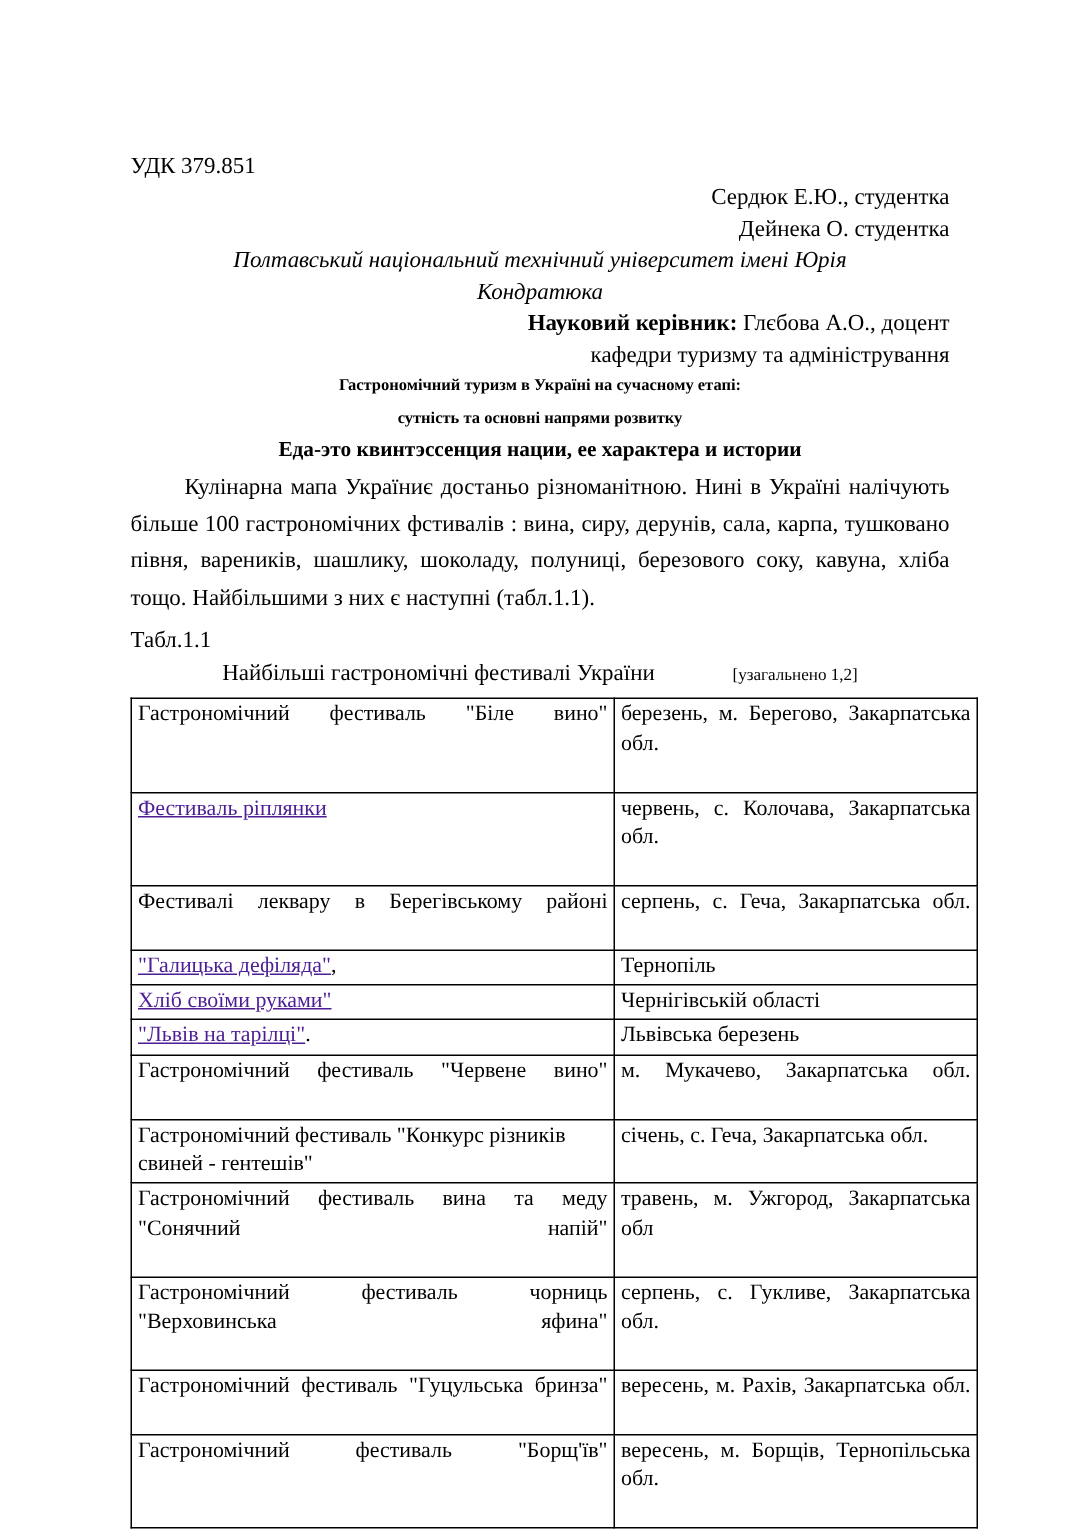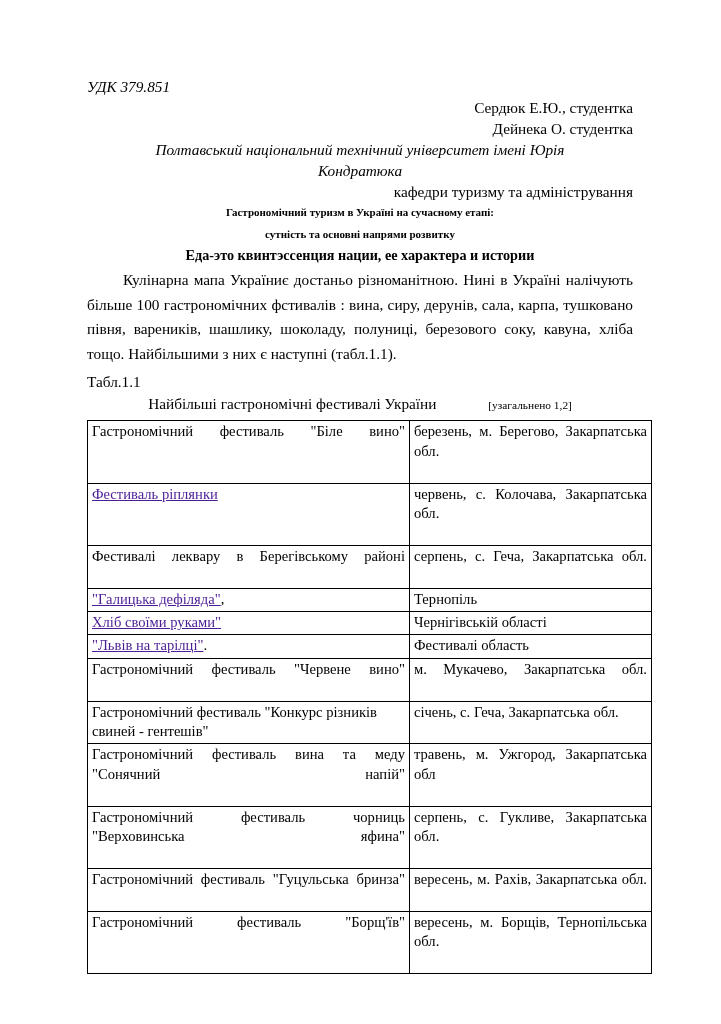--- a/index.html
+++ b/index.html
@@ -21,23 +21,22 @@
     top: 0;
     width: 546px;
     height: 1024px;
   }
   .doc-line {
     font-size: 15.3px;
     line-height: 21px;
     white-space: pre-wrap;
   }
   .udk {
-    margin-top: 76px;
+    margin-top: 100px;
     text-align: left;
-    font-style: italic;
   }
   .right-line {
     text-align: right;
   }
   .affiliation {
     text-align: center;
     font-style: italic;
   }
   .bold {
     font-weight: bold;
@@ -110,20 +109,21 @@
 <div class="page">
 
   <div class="doc-line udk">УДК 379.851</div>
 
   <div class="doc-line right-line">Сердюк Е.Ю., студентка</div>
   <div class="doc-line right-line">Дейнека О. студентка</div>
 
   <div class="doc-line affiliation">Полтавський національний технічний університет імені Юрія</div>
   <div class="doc-line affiliation">Кондратюка</div>
 
+  <div class="doc-line supervisor"><span class="bold">Науковий керівник:</span><span> Глєбова А.О., доцент</span></div>
   <div class="doc-line right-line">кафедри туризму та адміністрування</div>
 
   <div class="title-line">Гастрономічний туризм в Україні на сучасному етапі:</div>
   <div class="title-line">сутність та основні напрями розвитку</div>
 
   <div class="epigraph">Еда-это квинтэссенция нации, ее характера и истории</div>
 
   <div class="body-par">Кулінарна мапа Україниє достаньо різноманітною. Нині в Україні налічують більше 100 гастрономічних фстивалів : вина, сиру, дерунів, сала, карпа, тушковано півня, вареників, шашлику, шоколаду, полуниці, березового соку, кавуна, хліба тощо. Найбільшими з них є наступні (табл.1.1).</div>
 
   <div class="tab-label">Табл.1.1</div>
@@ -147,21 +147,21 @@
         <tr>
           <td class="c1 nojust"><a class="fl" href="#">"Галицька дефіляда"</a><span>,</span></td>
           <td class="c2 nojust"><span>Тернопіль</span></td>
         </tr>
         <tr>
           <td class="c1 nojust"><a class="fl" href="#">Хліб своїми руками"</a></td>
           <td class="c2 nojust"><span>Чернігівській області</span></td>
         </tr>
         <tr>
           <td class="c1 nojust"><a class="fl" href="#">"Львів на тарілці"</a><span>.</span></td>
-          <td class="c2 nojust"><span>Фестивалі область</span></td>
+          <td class="c2 nojust"><span>Львівська березень</span></td>
         </tr>
         <tr>
           <td class="c1"><span>Гастрономічний фестиваль "Червене вино"</span><span class="j-fill"></span></td>
           <td class="c2"><span>м. Мукачево, Закарпатська обл.</span><span class="j-fill"></span></td>
         </tr>
         <tr>
           <td class="c1 nojust"><span>Гастрономічний фестиваль "Конкурс різників свиней - гентешів"</span></td>
           <td class="c2 nojust"><span>січень, с. Геча, Закарпатська обл.</span></td>
         </tr>
         <tr>

